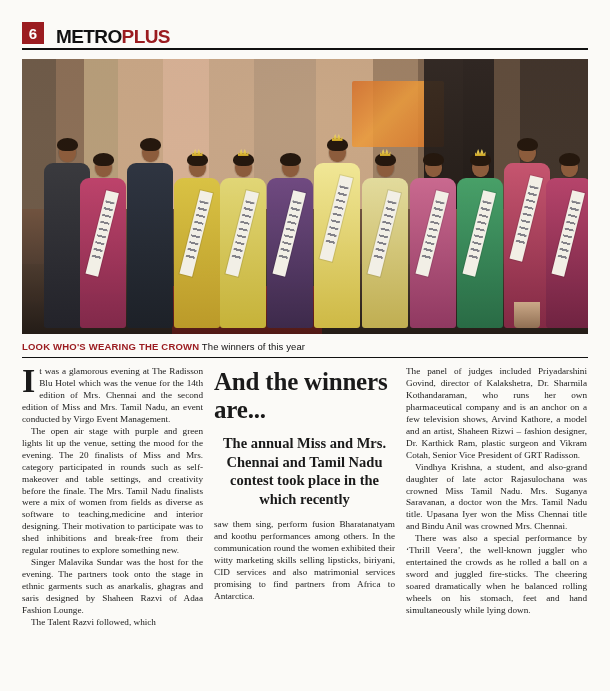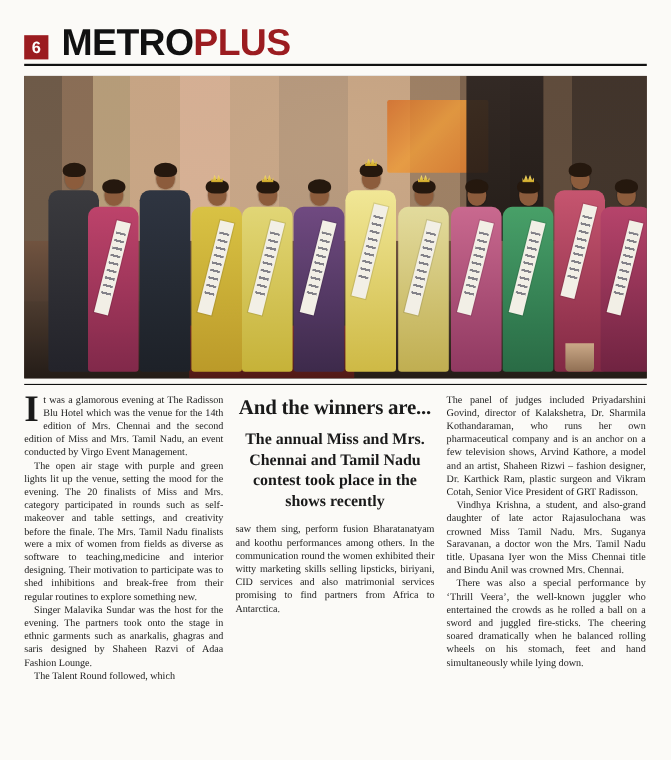--- a/index.html
+++ b/index.html
@@ -42,21 +42,21 @@
     font-weight: bold;
     display: flex;
     align-items: center;
     justify-content: center;
     margin-right: 12px;
     margin-bottom: 2px;
   }
   .section-title {
     font-family: "Liberation Sans", sans-serif;
     font-weight: bold;
-    font-size: 34px;
+    font-size: 19px;
     letter-spacing: -0.6px;
     line-height: 1;
     margin-bottom: 0px;
   }
   .section-title .metro { color: #111; }
   .section-title .plus { color: #9b1c20; }
 
   
   .photo-wrap {
     margin-top: 9px;
@@ -217,24 +217,24 @@
     float: left;
     font-family: "Liberation Serif", serif;
     font-size: 34px;
     line-height: 26px;
     font-weight: bold;
     padding: 2px 4px 0 0;
   }
 
   .col-mid .headline {
     font-family: "Liberation Serif", serif;
-    font-size: 19px;
+    font-size: 25px;
     font-weight: bold;
     line-height: 1.12;
-    text-align: center;
+    text-align: left;
     margin: 2px 0 10px;
     letter-spacing: -0.2px;
   }
   .col-mid .standfirst {
     font-family: "Liberation Serif", serif;
     font-size: 14.5px;
     font-weight: bold;
     line-height: 1.28;
     text-align: center;
     margin-bottom: 11px;
@@ -367,34 +367,38 @@
               <div class="hair"></div>
             </div>
           <div class="body" style="background:linear-gradient(180deg,#b2456a,#6d2440);">
             <div class="sash"></div>
           </div>
         </div>
       </div>
     </div>
   </div>
 
+  <div class="caption">
+    <span class="lead">LOOK WHO'S WEARING THE CROWN</span>
+    <span class="rest">The winners of this year</span>
+  </div>
   <div class="rule-under-caption"></div>
 
   <div class="story">
 
     <div class="col col-left">
       <p class="first"><span class="dropcap">I</span><span>t was a glamorous evening at The Radisson Blu Hotel which was the venue for the 14th edition of Mrs. Chennai and the second edition of Miss and Mrs. Tamil Nadu, an event conducted by Virgo Event Management.</span></p>
       <p>The open air stage with purple and green lights lit up the venue, setting the mood for the evening. The 20 finalists of Miss and Mrs. category participated in rounds such as self- makeover and table settings, and creativity before the finale. The Mrs. Tamil Nadu finalists were a mix of women from fields as diverse as software to teaching,medicine and interior designing. Their motivation to participate was to shed inhibitions and break-free from their regular routines to explore something new.</p>
       <p>Singer Malavika Sundar was the host for the evening. The partners took onto the stage in ethnic garments such as anarkalis, ghagras and saris designed by Shaheen Razvi of Adaa Fashion Lounge.</p>
-      <p>The Talent Round followed, which</p>
+      <p>The Talent Razvi followed, which</p>
     </div>
 
     <div class="col col-mid">
       <div class="headline">And the winners are...</div>
-      <div class="standfirst">The annual Miss and Mrs. Chennai and Tamil Nadu contest took place in the shows recently</div>
+      <div class="standfirst">The annual Miss and Mrs. Chennai and Tamil Nadu contest took place in the which recently</div>
       <div class="body-text">
         <p class="first">saw them sing, perform fusion Bharatanatyam and koothu performances among others. In the communication round the women exhibited their witty marketing skills selling lipsticks, biriyani, CID services and also matrimonial services promising to find partners from Africa to Antarctica.</p>
       </div>
     </div>
 
     <div class="col col-right">
       <p class="first">The panel of judges included Priyadarshini Govind, director of Kalakshetra, Dr. Sharmila Kothandaraman, who runs her own pharmaceutical company and is an anchor on a few television shows, Arvind Kathore, a model and an artist, Shaheen Rizwi – fashion designer, Dr. Karthick Ram, plastic surgeon and Vikram Cotah, Senior Vice President of GRT Radisson.</p>
       <p>Vindhya Krishna, a student, and also-grand daughter of late actor Rajasulochana was crowned Miss Tamil Nadu. Mrs. Suganya Saravanan, a doctor won the Mrs. Tamil Nadu title. Upasana Iyer won the Miss Chennai title and Bindu Anil was crowned Mrs. Chennai.</p>
       <p>There was also a special performance by ‘Thrill Veera’, the well-known juggler who entertained the crowds as he rolled a ball on a sword and juggled fire-sticks. The cheering soared dramatically when he balanced rolling wheels on his stomach, feet and hand simultaneously while lying down.</p>
     </div>

